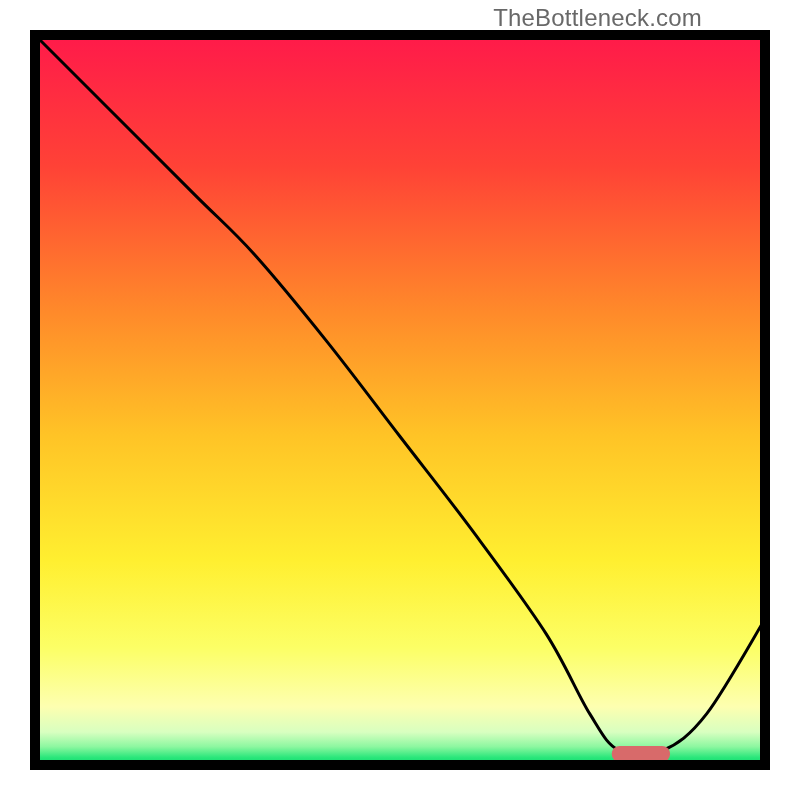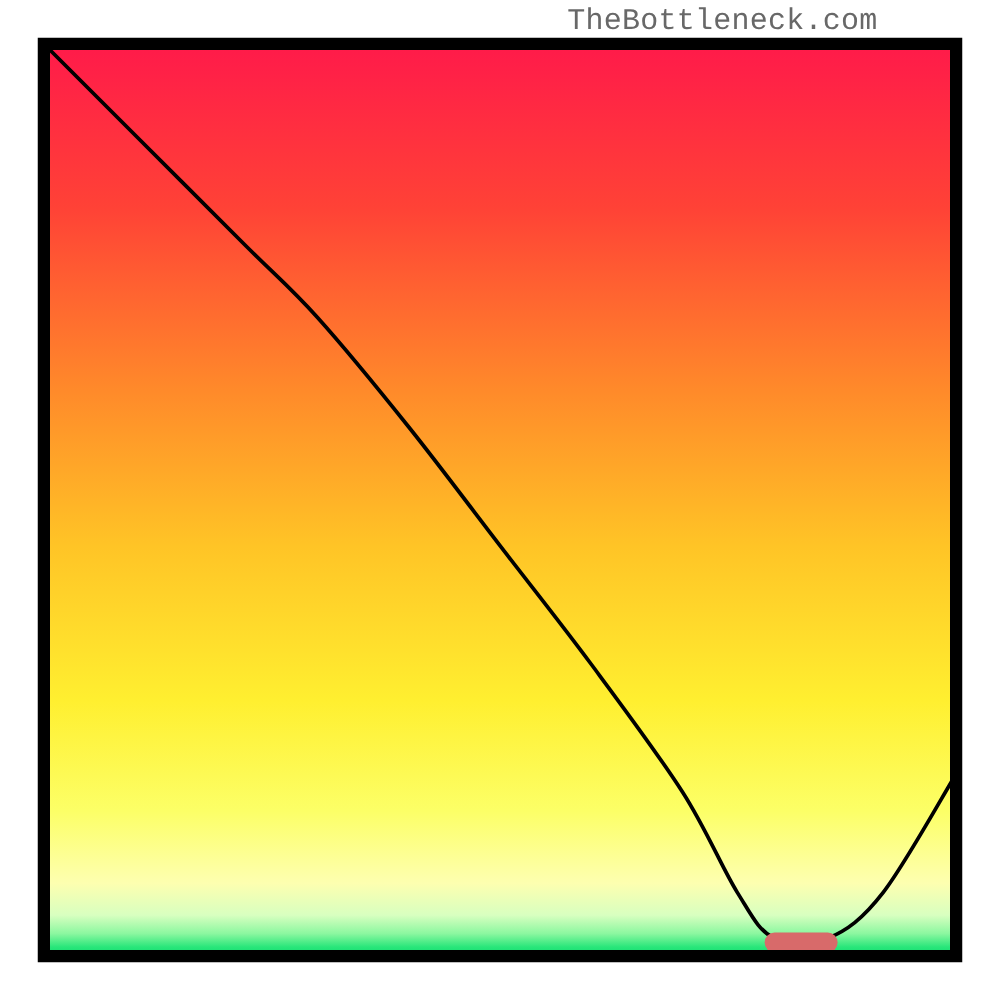--- a/index.html
+++ b/index.html
@@ -7,21 +7,20 @@
     padding: 0;
     width: 800px;
     height: 800px;
     background: #ffffff;
     font-family: Arial, Helvetica, sans-serif;
   }
   .container {
     position: relative;
     width: 712px;
     height: 800px;
-    font-family: Liberation Mono, monospace;
   }
   .watermark {
     position: absolute;
     top: 4px;
     right: 10px;
     font-size: 24px;
     color: #686868;
     font-weight: 500;
     letter-spacing: 0.2px;
   }

